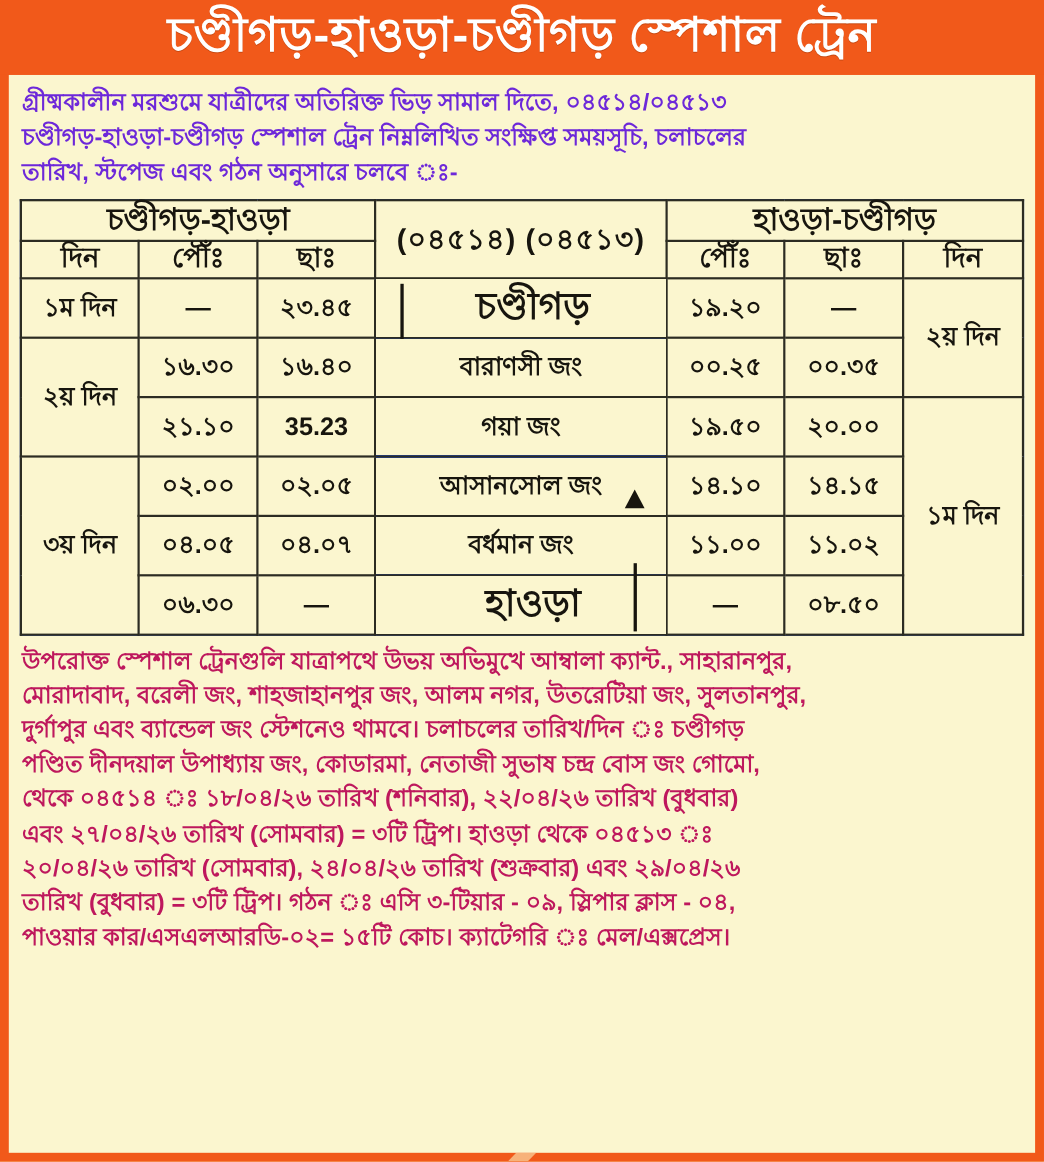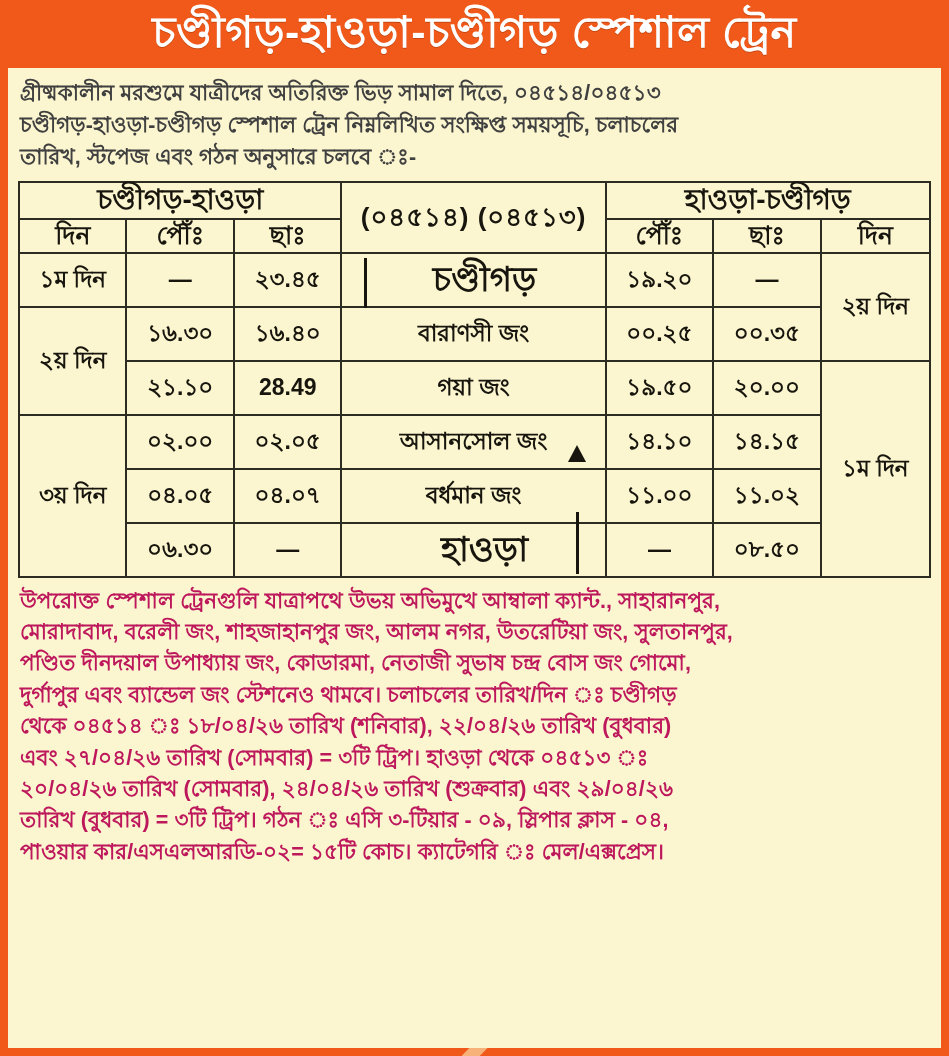--- a/index.html
+++ b/index.html
@@ -51,21 +51,21 @@
     flex: 1 1 auto;
     box-sizing: border-box;
     padding: 8px 10px 4px 10px;
     display: flex;
     flex-direction: column;
     overflow: hidden;
   }
   .intro {
     font-size: 21.5px;
     line-height: 1.48;
-    color: #404040;
+    color: #6d28d9;
     font-weight: 600;
     letter-spacing: 0.1px;
     margin: 2px 0 6px 2px;
   }
   .intro .bold { font-weight: bold; }
 
   
   table.schedule {
     border-collapse: collapse;
     width: 100%;
@@ -222,21 +222,21 @@
           <td class="station">
             <span class="arrow-head-down"></span>
             <span>বারাণসী জং</span>
           </td>
           <td>০০.২৫</td>
           <td>০০.৩৫</td>
         </tr>
 
         <tr class="row-tall">
           <td>২১.১০</td>
-          <td>28.49</td>
+          <td>35.23</td>
           <td class="station">
             <span>গয়া জং</span>
           </td>
           <td>১৯.৫০</td>
           <td>২০.০০</td>
           <td rowspan="4">১ম দিন</td>
         </tr>
 
         <tr class="row-tall">
           <td rowspan="3">৩য় দিন</td>
@@ -269,24 +269,24 @@
           </td>
           <td class="dash">—</td>
           <td>০৮.৫০</td>
         </tr>
       </tbody>
     </table>
 
     <div class="footnote">
       <div>উপরোক্ত স্পেশাল ট্রেনগুলি যাত্রাপথে উভয় অভিমুখে আম্বালা ক্যান্ট., সাহারানপুর,</div>
       <div>মোরাদাবাদ, বরেলী জং, শাহজাহানপুর জং, আলম নগর, উতরেটিয়া জং, সুলতানপুর,</div>
+      <div>
+        <span>দুর্গাপুর এবং ব্যান্ডেল জং স্টেশনেও থামবে। </span><b>চলাচলের তারিখ/দিন ঃ চণ্ডীগড়</b>
+      </div>
       <div>পণ্ডিত দীনদয়াল উপাধ্যায় জং, কোডারমা, নেতাজী সুভাষ চন্দ্র বোস জং গোমো,</div>
-      <div>
-        <span>দুর্গাপুর এবং ব্যান্ডেল জং স্টেশনেও থামবে। </span><b>চলাচলের তারিখ/দিন ঃ চণ্ডীগড়</b>
-      </div>
       <div>
         <b>থেকে ০৪৫১৪ ঃ </b><span>১৮/০৪/২৬ তারিখ (শনিবার), ২২/০৪/২৬ তারিখ (বুধবার)</span>
       </div>
       <div>
         <span>এবং ২৭/০৪/২৬  তারিখ (সোমবার) = ৩টি ট্রিপ। </span><b>হাওড়া থেকে ০৪৫১৩ ঃ</b>
       </div>
       <div>২০/০৪/২৬ তারিখ (সোমবার), ২৪/০৪/২৬ তারিখ (শুক্রবার) এবং ২৯/০৪/২৬</div>
       <div>
         <span>তারিখ (বুধবার) = ৩টি ট্রিপ। </span><b>গঠন ঃ </b><span>এসি ৩-টিয়ার - ০৯, স্লিপার ক্লাস - ০৪,</span>
       </div>

